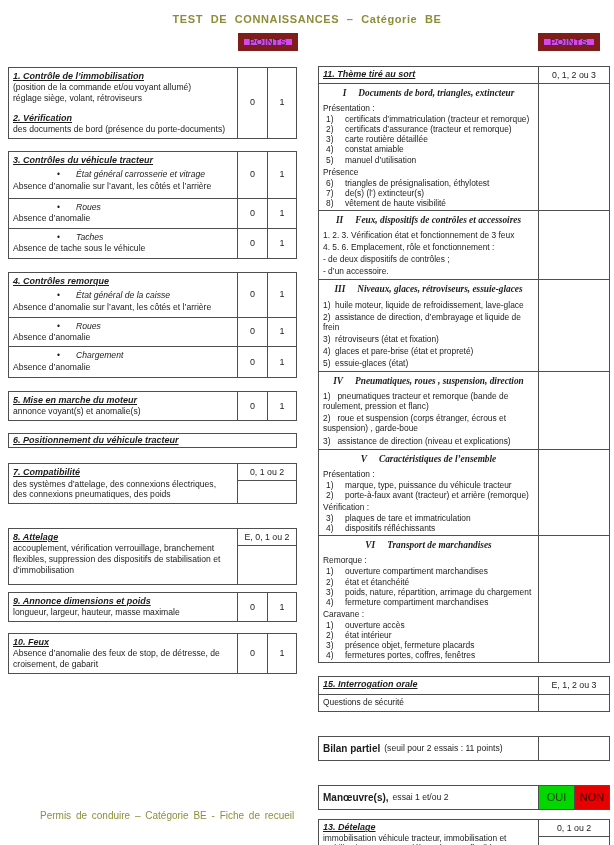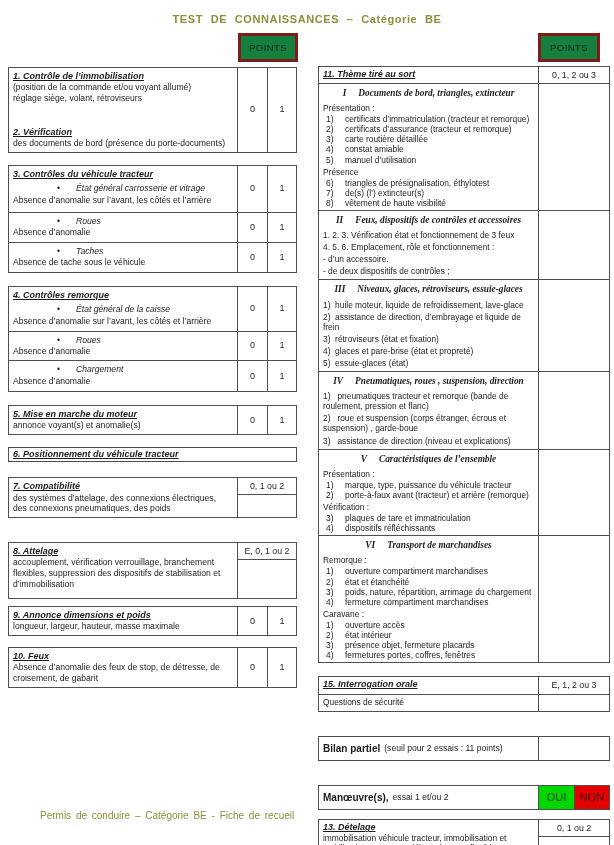--- a/index.html
+++ b/index.html
@@ -8,23 +8,23 @@
     position: relative; width: 614px; height: 845px; background: #ffffff;
     font-family: "Liberation Sans", "DejaVu Sans", sans-serif;
     font-size: 8.6px; line-height: 1.25; color: #1c1c1c; overflow: hidden;
   }
   .title {
     position: absolute; top: 13px; left: 0; right: 0; text-align: center;
     font-size: 11px; font-weight: bold; color: #8e8e3a;
     letter-spacing: 0.6px; word-spacing: 4px;
   }
   .pointsbox {
-    position: absolute; top: 33px; height: 29px; border: 3px solid #7f1d1d;
+    position: absolute; top: 33px; height: 18px; border: 6px solid #7f1d1d;
     display: flex; align-items: center; justify-content: center;
-    font-size: 9.5px; letter-spacing: 0.4px; color: #222; background: #15803d;
+    font-size: 9.5px; letter-spacing: 0.4px; color: #222; background: #d946ef;
   }
   #points-left  { left: 238px; width: 60px; }
   #points-right { left: 538px; width: 62px; }
 
   .col { position: absolute; }
   .col-left  { left: 8px;   top: 67px; width: 289px; }
   .col-right { left: 318px; top: 66px; width: 292px; font-size: 8.4px; line-height: 1.2; }
 
   .box { border: 1px solid #4f4f4f; background: #fff; }
   .brow { display: flex; align-items: stretch; border-bottom: 1px solid #4f4f4f; }
@@ -34,21 +34,21 @@
   .ctext.nob { border-right: none; }
   .pc { width: 29px; flex: 0 0 29px; display: flex; align-items: center; justify-content: center; font-size: 9px; }
   .pc.second { border-left: 1px solid #4f4f4f; }
   .ptswide { width: 58px; flex: 0 0 58px; display: flex; flex-direction: column; }
   .ptop { min-height: 17px; border-bottom: 1px solid #4f4f4f; display: flex; align-items: center; justify-content: center; font-size: 8.8px; }
   .pbot { flex: 1; }
 
   .shead { font-weight: bold; font-style: italic; text-decoration: underline; font-size: 9px; }
   .bullet-line { padding-left: 44px; font-style: italic; margin: 3px 0 1px; display: flex; }
   .bdot { margin-right: 16px; font-style: normal; }
-  .h2gap { margin-top: 23px; }
+  .h2gap { margin-top: 9px; }
 
   .rtext { flex: 1; min-width: 0; padding: 2px 4px; border-right: 1px solid #4f4f4f; }
   .rpts { width: 70px; flex: 0 0 70px; display: flex; align-items: center; justify-content: center; font-size: 8.8px; }
   .rptswide { width: 70px; flex: 0 0 70px; display: flex; flex-direction: column; }
   .rc { width: 35px; flex: 0 0 35px; display: flex; align-items: center; justify-content: center; font-size: 11px; }
   .rc.second { border-left: 1px solid #4f4f4f; }
 
   .theme-head {
     text-align: center; font-family: "Liberation Serif", "DejaVu Serif", serif;
     font-weight: bold; font-style: italic; font-size: 9.3px; padding: 2px 0 2px;
@@ -290,22 +290,22 @@
         </div>
         <div class="rpts"></div>
       </div>
 
       <div class="brow" style="min-height:60px">
         <div class="rtext">
           <div class="theme-head"><span class="tnum">II</span><span>Feux, dispositifs de contrôles et accessoires</span></div>
           <div>
               <div class="li-plain">1. 2. 3. Vérification état et fonctionnement de 3 feux</div>
               <div class="li-plain">4. 5. 6. Emplacement, rôle et fonctionnement :</div>
+              <div class="li-plain">- de deux dispositifs de contrôles ;</div>
               <div class="li-plain">- d’un accessoire.</div>
-              <div class="li-plain">- de deux dispositifs de contrôles ;</div>
             </div>
         </div>
         <div class="rpts"></div>
       </div>
 
       <div class="brow" style="min-height:73px">
         <div class="rtext">
           <div class="theme-head"><span class="tnum">III</span><span>Niveaux, glaces, rétroviseurs, essuie-glaces</span></div>
           <div>
               <div class="li-plain">1)  huile moteur, liquide de refroidissement, lave-glace</div>

